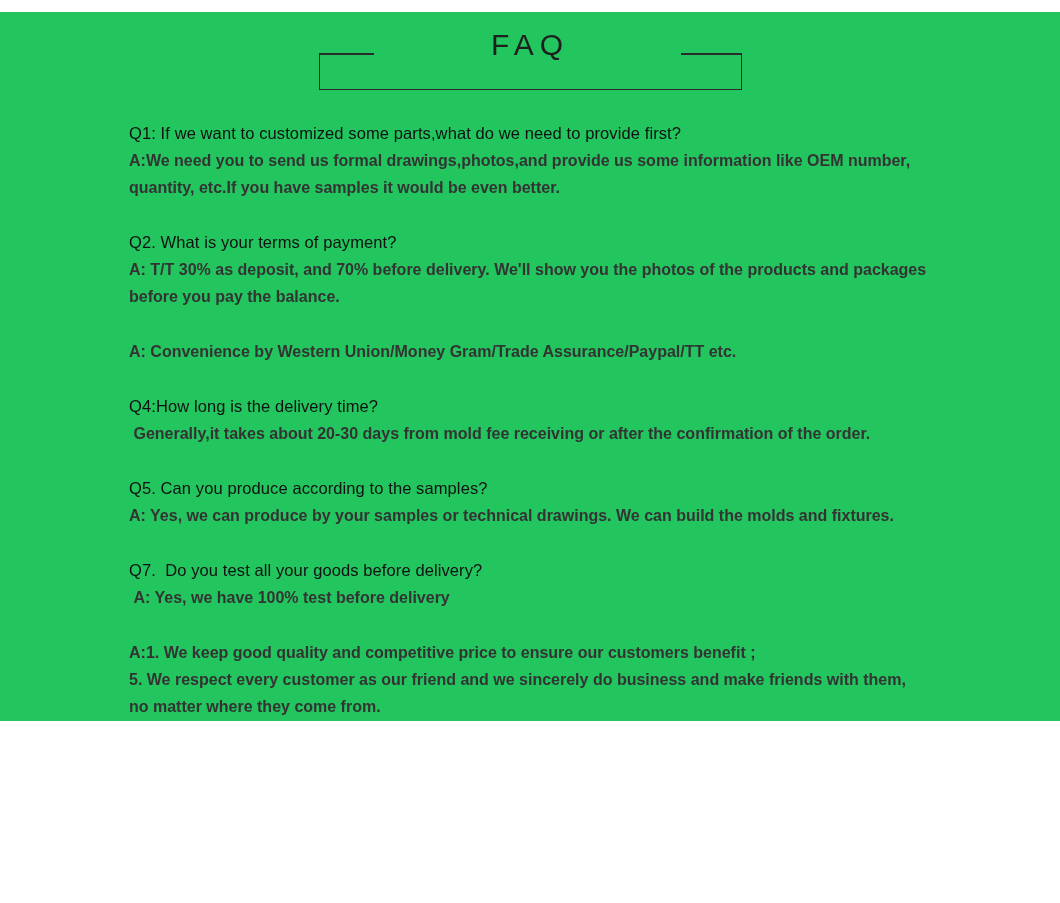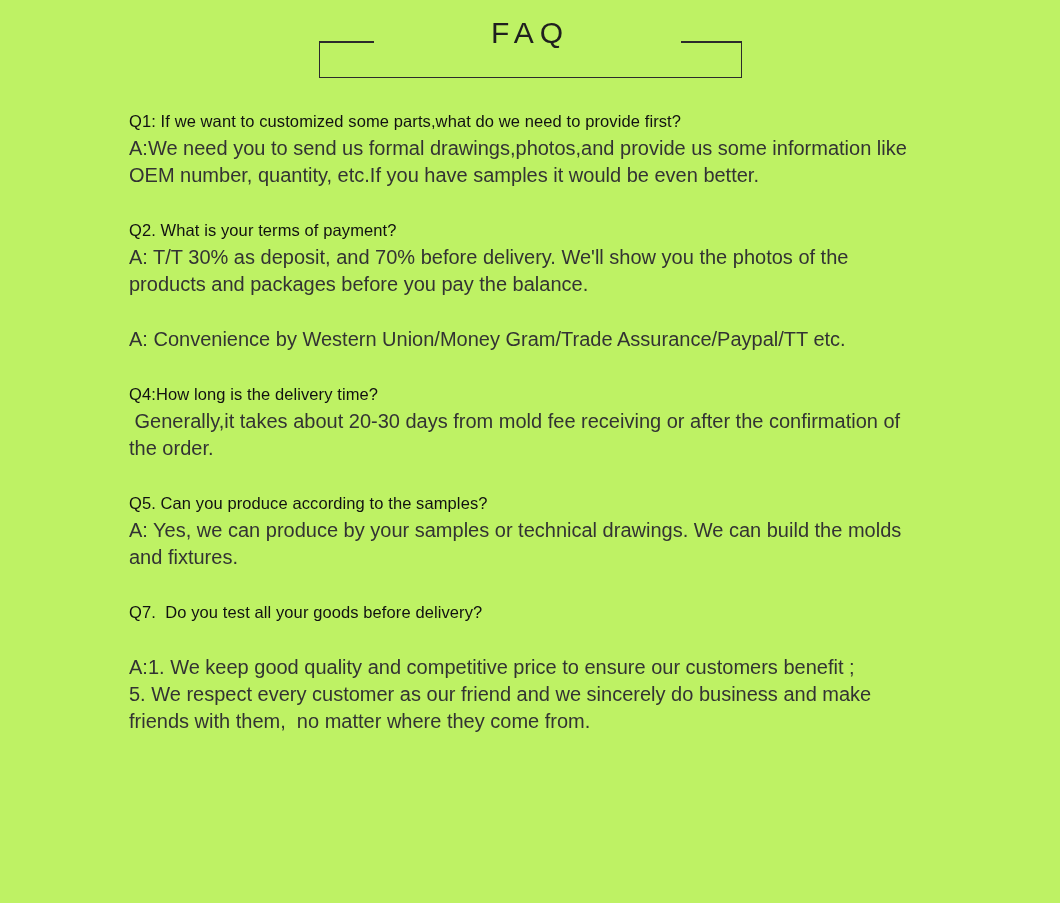--- a/index.html
+++ b/index.html
@@ -1,22 +1,22 @@
 <!DOCTYPE html>
 <html><head>
 <meta charset="utf-8">
 <style>
   * { box-sizing: border-box; }
   html, body { margin: 0; padding: 0; background: #ffffff; }
   body { font-family: "Liberation Sans", sans-serif; color: #333333; }
   .page {
     width: 1060px;
-    height: 903px;
-    margin: 0 auto;
-    background: #bef264;
+    height: 709px;
+    margin: 12px auto;
+    background: #22c55e;
     overflow: hidden;
     position: relative;
   }
   
   .title-box {
     position: relative;
     width: 423px;
     height: 37px;
     margin: 41px auto 0 auto;
     border-left: 1px solid #2b2b2b;
@@ -51,22 +51,22 @@
     margin: 0;
     font-size: 16.5px;
     font-weight: 400;
     color: #111111;
     line-height: 27px;
     letter-spacing: 0.1px;
     white-space: pre-wrap;
   }
   .a {
     margin: 0;
-    font-size: 20px;
-    font-weight: 400;
+    font-size: 16px;
+    font-weight: 700;
     color: #333333;
     line-height: 27px;
     white-space: pre-wrap;
   }
 </style>
 </head>
 <body>
 
 <div class="page">
 
@@ -98,20 +98,21 @@
     </div>
 
     <div class="faq-item">
       <h3 class="q">Q5. Can you produce according to the samples?</h3>
       <p class="a">A: Yes, we can produce by your samples or technical drawings. We can build the molds and fixtures.</p>
     </div>
 
 
     <div class="faq-item">
       <h3 class="q">Q7.  Do you test all your goods before delivery?</h3>
+      <p class="a"> A: Yes, we have 100% test before delivery</p>
     </div>
 
     <div class="faq-item">
       <p class="a">A:1. We keep good quality and competitive price to ensure our customers benefit ;</p>
       <p class="a">5. We respect every customer as our friend and we sincerely do business and make friends with them,  no matter where they come from.</p>
     </div>
 
   </div>
 </div>
 

